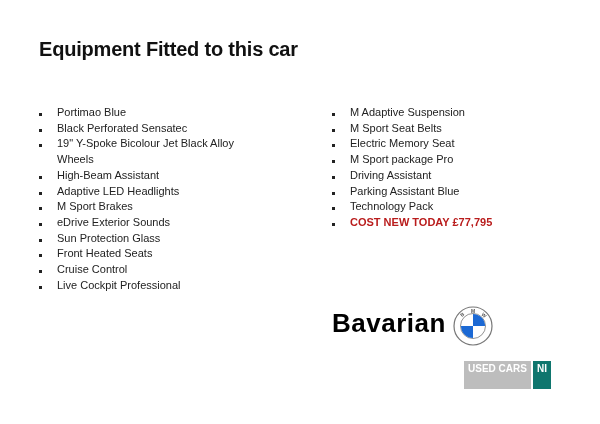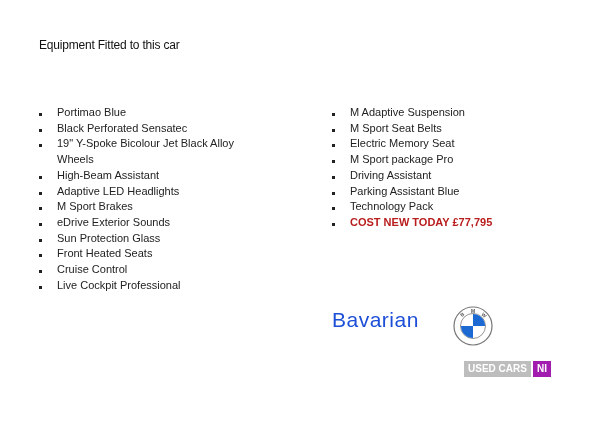--- a/index.html
+++ b/index.html
@@ -1,44 +1,44 @@
 <!DOCTYPE html>
 <html><head>
 <meta charset="utf-8">
 <style>
   html, body { margin:0; padding:0; }
   body {
     width:600px; height:424px; background:#ffffff; position:relative; overflow:hidden;
     font-family: "Liberation Sans", "DejaVu Sans", sans-serif; color:#1a1a1a;
   }
   .title {
-    position:absolute; left:39px; top:38px; font-size:12px; font-weight:normal; color:#111;
+    position:absolute; left:39px; top:38px; font-size:20px; font-weight:bold; color:#111;
     letter-spacing:-0.2px;
   }
   ul.equip {
     position:absolute; list-style:none; margin:0; padding:0;
     font-size:11px; line-height:15.7px; color:#222;
   }
   ul.equip li { position:relative; padding-left:20px; }
   ul.equip li::before {
     content:""; position:absolute; left:2px; top:8px; width:3px; height:3px; background:#222;
   }
   ul.equip li.bold { font-weight:bold; color:#b91c1c; }
   .col-left { left:37px; top:105px; width:240px; }
   .col-right { left:330px; top:105px; width:240px; }
   .brand {
-    position:absolute; left:332px; top:308px; font-size:21px; font-weight:normal; color:#1d4ed8;
+    position:absolute; left:332px; top:308px; font-size:26px; font-weight:bold; color:#000000;
     letter-spacing:0.5px;
   }
   .bmw { position:absolute; left:453px; top:306px; width:40px; height:40px; }
   .badge {
-    position:absolute; left:464px; top:361px; height:16px; display:flex; font-size:10px; font-weight:bold;
+    position:absolute; left:464px; top:361px; height:28px; display:flex; font-size:10px; font-weight:bold;
   }
   .badge .uc { background:#bdbdbd; color:#fff; padding:0 4px; line-height:16px; }
-  .badge .ni { background:#a21caf; color:#fff; padding:0 4px; line-height:16px; margin-left:2px; }
+  .badge .ni { background:#0f766e; color:#fff; padding:0 4px; line-height:16px; margin-left:2px; }
 </style>
 </head>
 <body>
 
 <div class="title">Equipment Fitted to this car</div>
 
 <ul class="equip col-left">
   <li>Portimao Blue</li>
   <li>Black Perforated Sensatec</li>
   <li style="width:200px">19" Y-Spoke Bicolour Jet Black Alloy Wheels</li>

